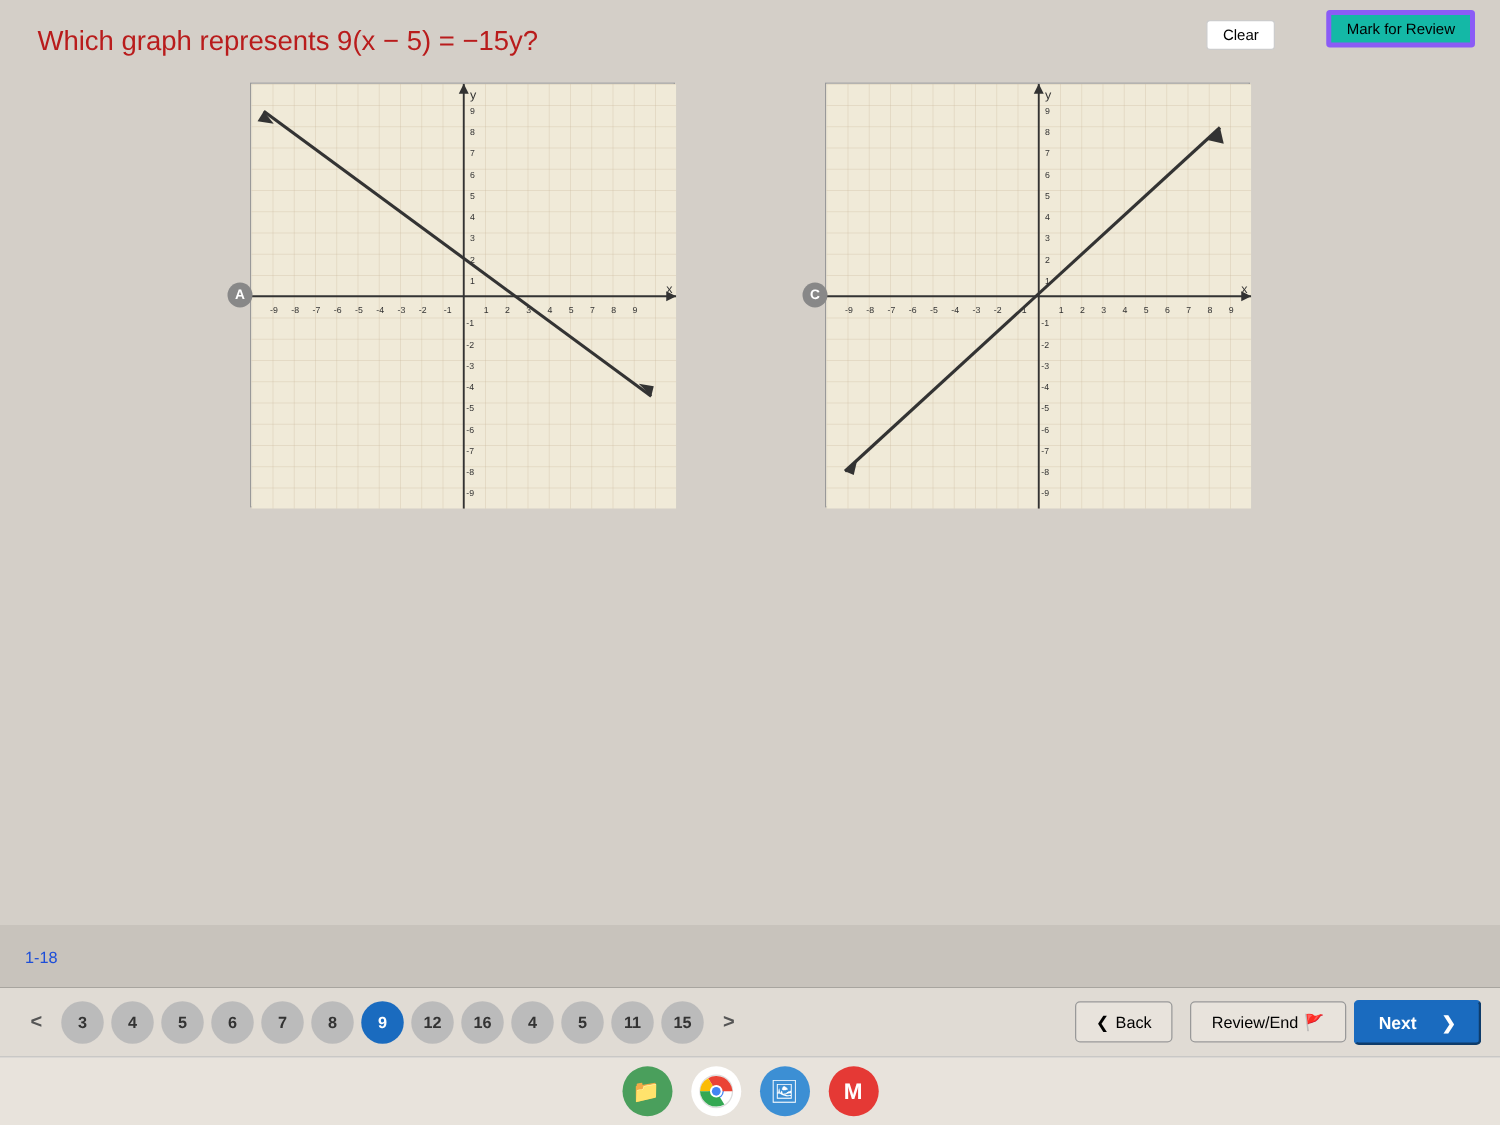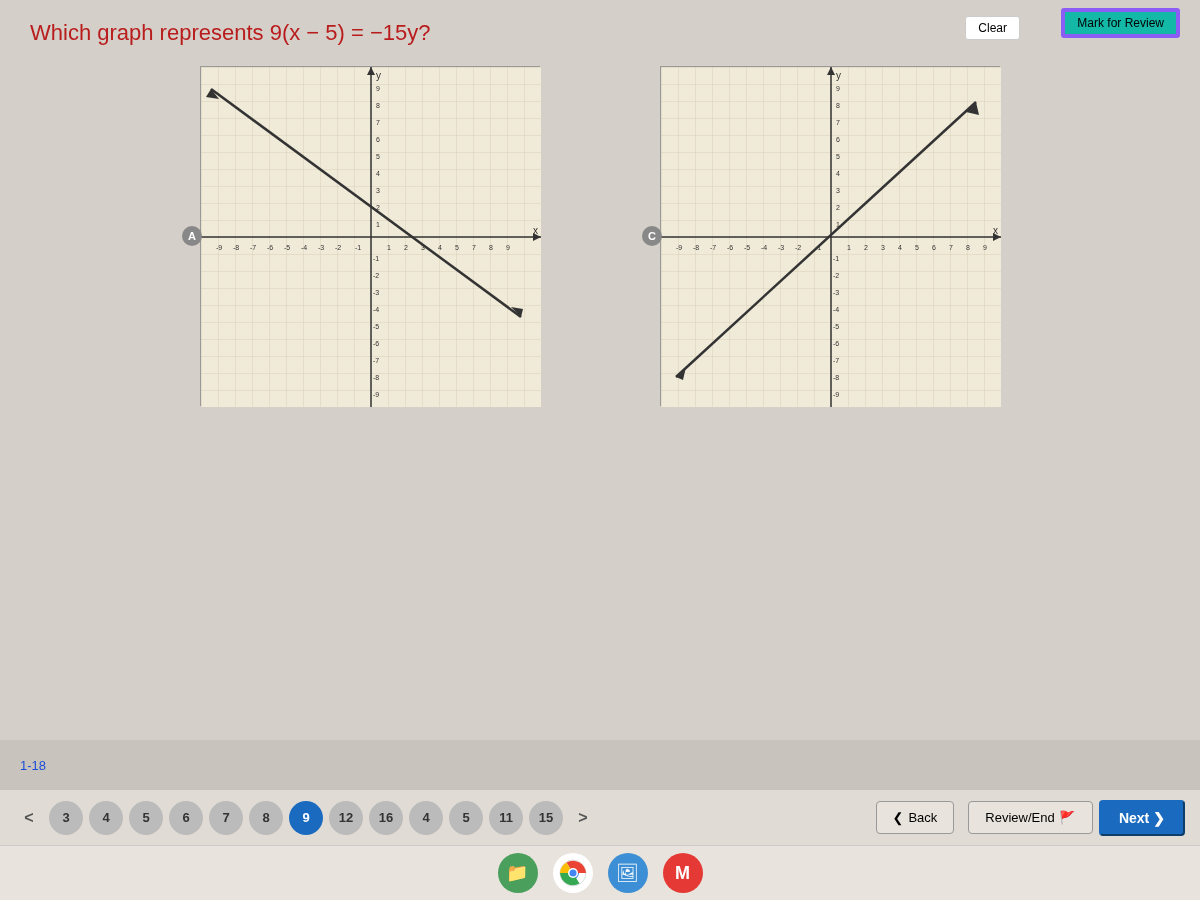--- a/index.html
+++ b/index.html
@@ -131,21 +131,21 @@
       background: #1a6bbf;
       color: white;
       border-color: #1a6bbf;
       padding: 8px 18px;
       border-radius: 4px;
       cursor: pointer;
       font-size: 14px;
       font-weight: bold;
       display: flex;
       align-items: center;
-      gap: 4px;
+      gap: 20px;
     }
     .taskbar {
       position: absolute;
       bottom: 0;
       left: 0; right: 0;
       height: 55px;
       background: #e8e3dc;
       display: flex;
       align-items: center;
       justify-content: center;

